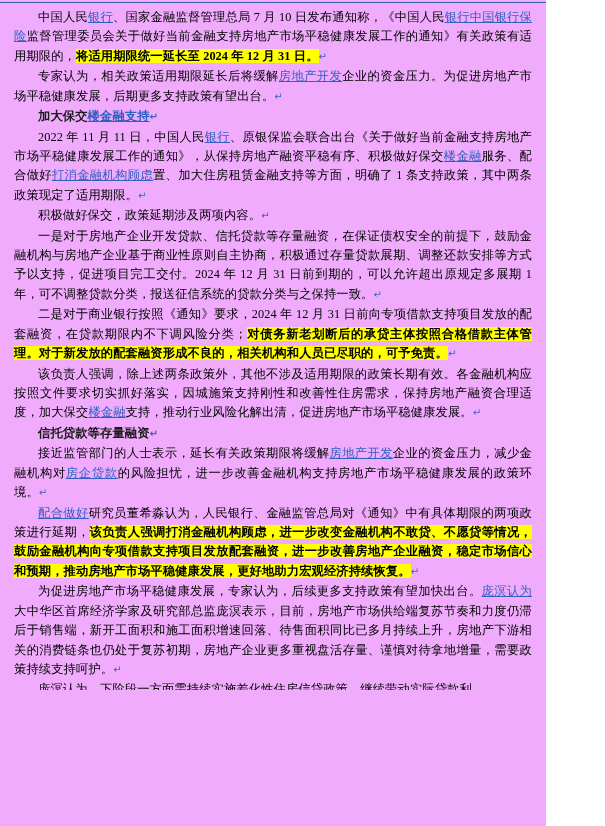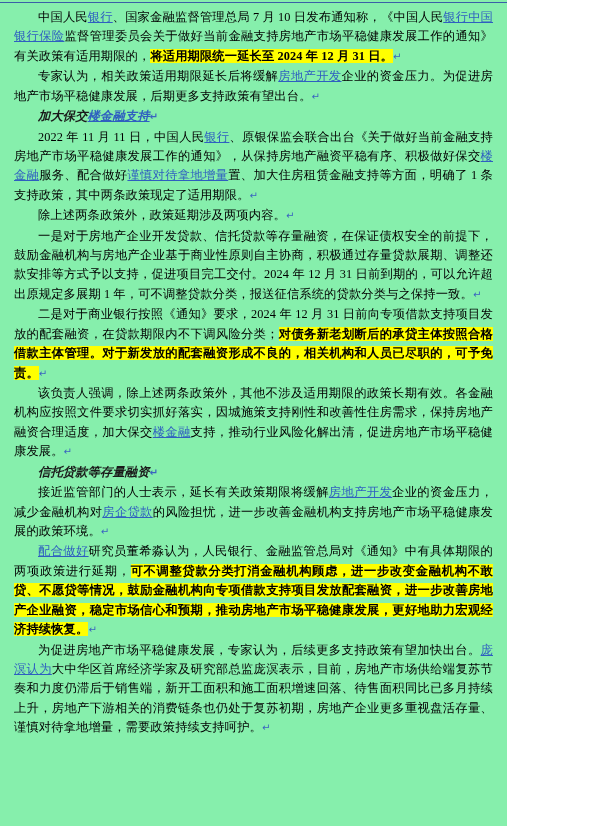--- a/index.html
+++ b/index.html
@@ -8,25 +8,25 @@
     background: #ffffff;
   }
   body {
     width: 605px;
     min-height: 826px;
     font-family: "Liberation Serif", serif;
     color: #000000;
   }
   .page {
     position: relative;
-    width: 507px;
+    width: 546px;
     min-height: 826px;
     box-sizing: border-box;
     padding: 8px 14px 0 14px;
-    background: #86efac;
+    background: #f0abfc;
   }
   .border-top {
     position: absolute;
     left: 0;
     right: 0;
     top: 2px;
     height: 1px;
     background: #3a5fa8;
   }
   p {
@@ -37,21 +37,20 @@
     text-justify: inter-ideograph;
     letter-spacing: 0.1px;
   }
   .indent {
     text-indent: 24px;
   }
   .heading {
     text-indent: 24px;
     font-weight: bold;
     color: #1a1a1a;
-    font-style: italic;
   }
   .lnk {
     color: #2f5fc0;
     text-decoration: underline;
     cursor: pointer;
   }
   .hl-bold {
     background: #ffff00;
     font-weight: bold;
   }
@@ -72,23 +71,24 @@
 </style>
 </head>
 <body>
 
 <div class="page">
   <div class="border-top"></div>
   <div id="doc-body">
       <p class="indent"><span>中国人民</span><span class="lnk">银行</span><span>、国家金融监督管理总局 7 月 10 日发布通知称，《中国人民</span><span class="lnk">银行中国银行保险</span><span>监督管理委员会关于做好当前金融支持房地产市场平稳健康发展工作的通知》有关政策有适用期限的，</span><span class="hl-bold">将适用期限统一延长至 2024 年 12 月 31 日。</span><span class="pmark">↵</span></p>
       <p class="indent"><span>专家认为，相关政策适用期限延长后将缓解</span><span class="lnk">房地产开发</span><span>企业的资金压力。为促进房地产市场平稳健康发展，后期更多支持政策有望出台。</span><span class="pmark">↵</span></p>
       <p class="heading"><span>加大保交</span><span class="lnk bold">楼金融支持</span><span class="pmark">↵</span></p>
-      <p class="indent"><span>2022 年 11 月 11 日，中国人民</span><span class="lnk">银行</span><span>、原银保监会联合出台《关于做好当前金融支持房地产市场平稳健康发展工作的通知》，从保持房地产融资平稳有序、积极做好保交</span><span class="lnk">楼金融</span><span>服务、配合做好</span><span class="lnk">谨慎对待拿地增量</span><span>置、加大住房租赁金融支持等方面，明确了 1 条支持政策，其中两条政策现定了适用期限。</span><span class="pmark">↵</span></p>
-      <p class="indent"><span>除上述两条政策外，政策延期涉及两项内容。</span><span class="pmark">↵</span></p>
+      <p class="indent"><span>2022 年 11 月 11 日，中国人民</span><span class="lnk">银行</span><span>、原银保监会联合出台《关于做好当前金融支持房地产市场平稳健康发展工作的通知》，从保持房地产融资平稳有序、积极做好保交</span><span class="lnk">楼金融</span><span>服务、配合做好</span><span class="lnk">打消金融机构顾虑</span><span>置、加大住房租赁金融支持等方面，明确了 1 条支持政策，其中两条政策现定了适用期限。</span><span class="pmark">↵</span></p>
+      <p class="indent"><span>积极做好保交，政策延期涉及两项内容。</span><span class="pmark">↵</span></p>
       <p class="indent"><span>一是对于房地产企业开发贷款、信托贷款等存量融资，在保证债权安全的前提下，鼓励金融机构与房地产企业基于商业性原则自主协商，积极通过存量贷款展期、调整还款安排等方式予以支持，促进项目完工交付。2024 年 12 月 31 日前到期的，可以允许超出原规定多展期 1 年，可不调整贷款分类，报送征信系统的贷款分类与之保持一致。</span><span class="pmark">↵</span></p>
       <p class="indent"><span>二是对于商业银行按照《通知》要求，2024 年 12 月 31 日前向专项借款支持项目发放的配套融资，在贷款期限内不下调风险分类；</span><span class="hl-bold">对债务新老划断后的承贷主体按照合格借款主体管理。对于新发放的配套融资形成不良的，相关机构和人员已尽职的，可予免责。</span><span class="pmark">↵</span></p>
       <p class="indent"><span>该负责人强调，除上述两条政策外，其他不涉及适用期限的政策长期有效。各金融机构应按照文件要求切实抓好落实，因城施策支持刚性和改善性住房需求，保持房地产融资合理适度，加大保交</span><span class="lnk">楼金融</span><span>支持，推动行业风险化解出清，促进房地产市场平稳健康发展。</span><span class="pmark">↵</span></p>
       <p class="heading"><span>信托贷款等存量融资</span><span class="pmark">↵</span></p>
       <p class="indent"><span>接近监管部门的人士表示，延长有关政策期限将缓解</span><span class="lnk">房地产开发</span><span>企业的资金压力，减少金融机构对</span><span class="lnk">房企贷款</span><span>的风险担忧，进一步改善金融机构支持房地产市场平稳健康发展的政策环境。</span><span class="pmark">↵</span></p>
-      <p class="indent"><span class="lnk">配合做好</span><span>研究员董希淼认为，人民银行、金融监管总局对《通知》中有具体期限的两项政策进行延期，</span><span class="hl-bold">可不调整贷款分类</span><span class="hl-bold">打消金融机构顾虑，进一步改变金融机构不敢贷、不愿贷等情况，鼓励金融机构</span><span class="hl-bold">向专项借款支持项目发放配套融资，进一步改善房地产企业融资，稳定市场信心和预期，推动房地产市场平稳健康发展，更好地助力宏观经济持续恢复。</span><span class="pmark">↵</span></p>
+      <p class="indent"><span class="lnk">配合做好</span><span>研究员董希淼认为，人民银行、金融监管总局对《通知》中有具体期限的两项政策进行延期，</span><span class="hl-bold">该负责人强调</span><span class="hl-bold">打消金融机构顾虑，进一步改变金融机构不敢贷、不愿贷等情况，鼓励金融机构</span><span class="hl-bold">向专项借款支持项目发放配套融资，进一步改善房地产企业融资，稳定市场信心和预期，推动房地产市场平稳健康发展，更好地助力宏观经济持续恢复。</span><span class="pmark">↵</span></p>
       <p class="indent"><span>为促进房地产市场平稳健康发展，专家认为，后续更多支持政策有望加快出台。</span><span class="lnk">庞溟认为</span><span>大中华区首席经济学家及研究部总监庞溟表示，目前，房地产市场供给端复苏节奏和力度仍滞后于销售端，新开工面积和施工面积增速回落、待售面积同比已多月持续上升，房地产下游相关的消费链条也仍处于复苏初期，房地产企业更多重视盘活存量、谨慎对待拿地增量，需要政策持续支持呵护。</span><span class="pmark">↵</span></p>
+      <p class="indent lastline"><span>庞溟认为，下阶段一方面需持续实施差化性住房信贷政策，继续带动实际贷款利</span></p>
     </div>
 </div>
 
 </body></html>

